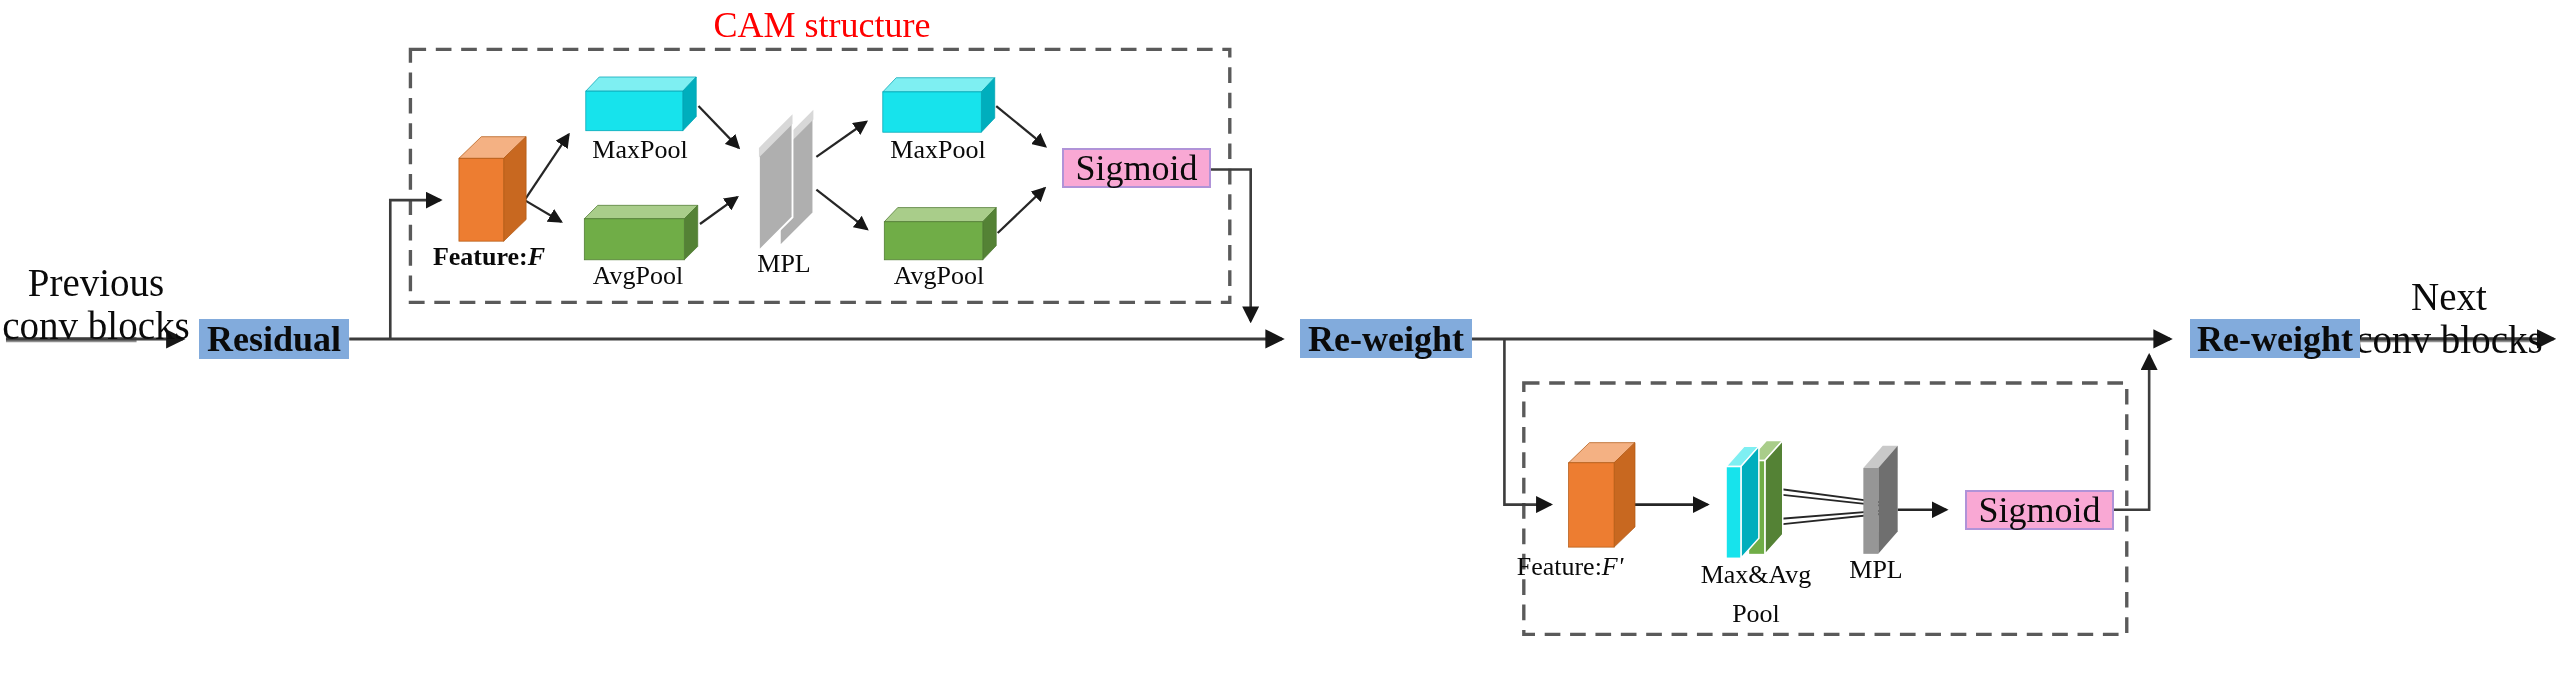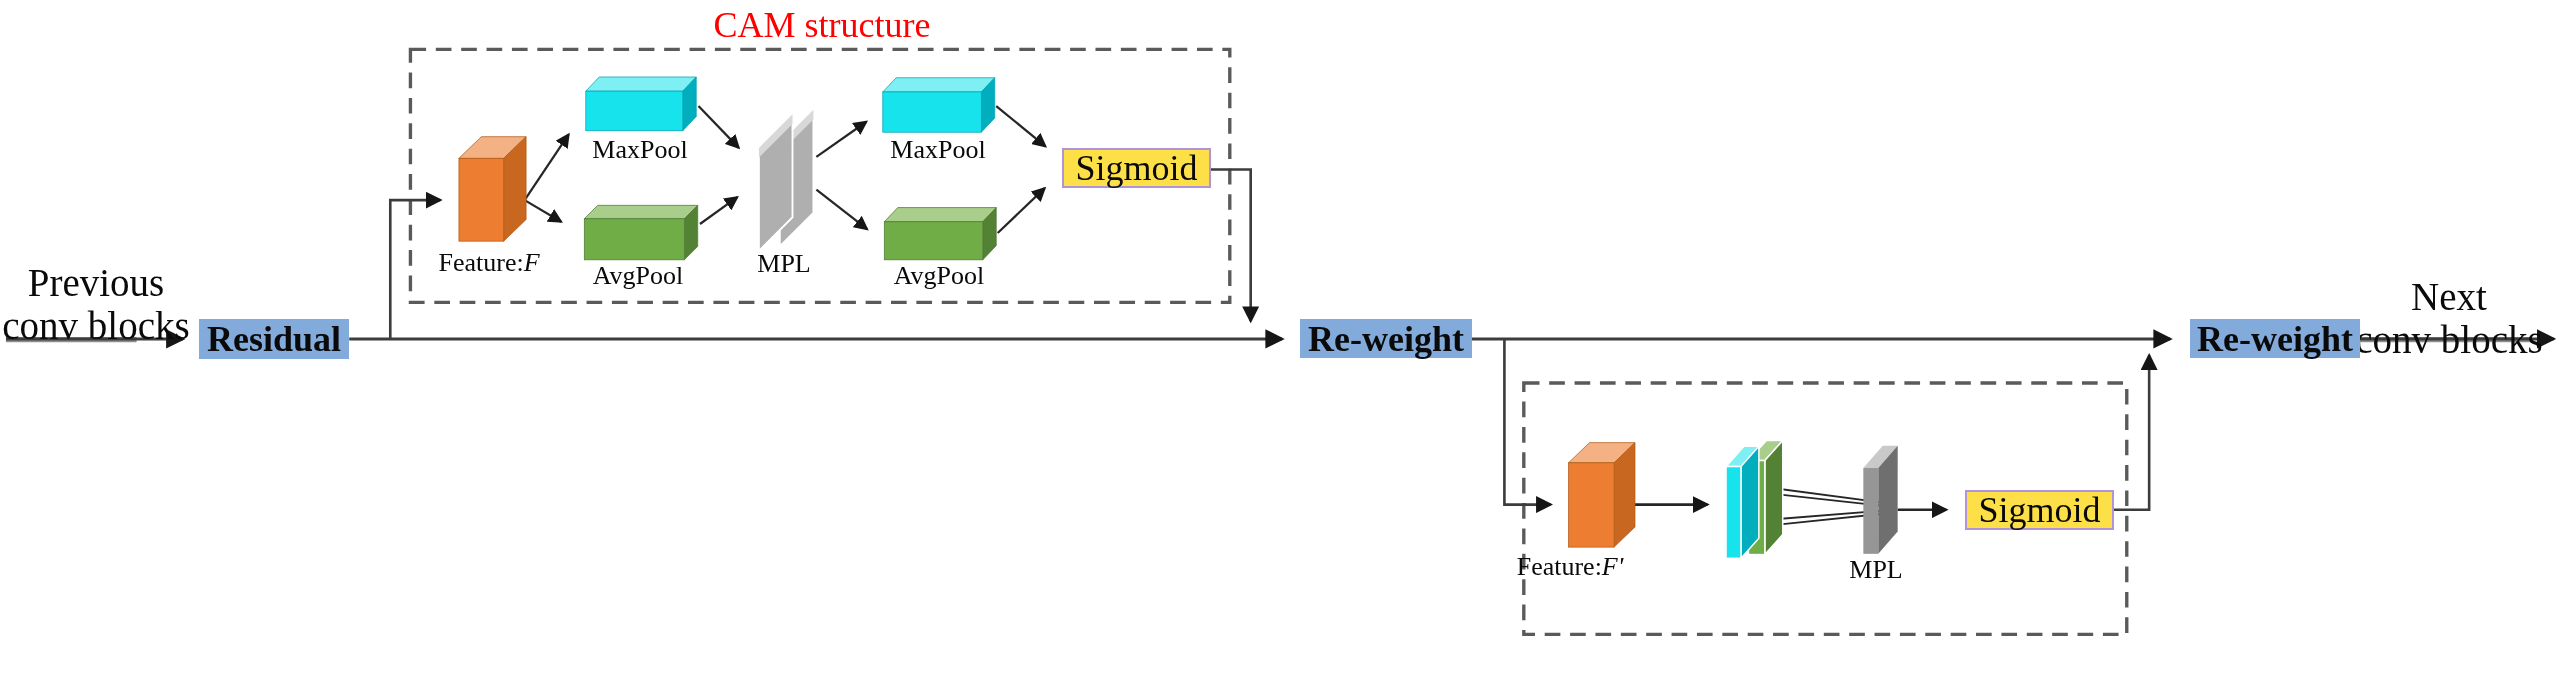--- a/index.html
+++ b/index.html
@@ -11,21 +11,21 @@
     overflow:hidden;
   }
   #canvas svg{position:absolute;left:0;top:0;}
   .node{
     position:absolute;
     display:flex;align-items:center;justify-content:center;
     font-size:36px;color:#0a0a0a;line-height:1;
     white-space:nowrap;box-sizing:border-box;
   }
   .node.blue{background:#82ABDC;font-weight:bold;}
-  .node.purple{background:#fde047;border:2.2px solid #B093D8;}
+  .node.purple{background:#f9a8d4;border:2.2px solid #B093D8;}
   .lbl{
     position:absolute;
     transform:translateX(-50%);
     font-size:26px;color:#0a0a0a;line-height:1.14;
     text-align:center;white-space:nowrap;
   }
   .lbl.io{font-size:39px;line-height:43px;}
   .lbl.title{font-size:36px;color:#FF0000;}
   .lbl i{font-style:italic;}
 </style>
@@ -152,28 +152,32 @@
     <span>Next</span><br>
     <span>conv blocks</span>
   </div>
 
   <div class="node blue" style="left:199px;top:319px;width:150px;height:40px;">Residual</div>
   <div class="node blue" style="left:1300px;top:319px;width:172px;height:39px;">Re-weight</div>
   <div class="node blue" style="left:2190px;top:319px;width:170px;height:39px;">Re-weight</div>
   <div class="node purple" style="left:1062px;top:148px;width:149px;height:40px;">Sigmoid</div>
   <div class="node purple" style="left:1965px;top:490px;width:149px;height:40px;">Sigmoid</div>
 
-  <div class="lbl" style="left:489px;top:248px;">
+  <div class="lbl" style="left:489px;top:242px;font-weight:bold;">
     <span>Feature:</span><i>F</i>
   </div>
   <div class="lbl" style="left:640px;top:135px;">MaxPool</div>
   <div class="lbl" style="left:638px;top:261px;">AvgPool</div>
   <div class="lbl" style="left:784px;top:249px;">MPL</div>
   <div class="lbl" style="left:938px;top:135px;">MaxPool</div>
   <div class="lbl" style="left:939px;top:261px;">AvgPool</div>
 
   <div class="lbl" style="left:1554px;top:552px;margin-left:16px;">
     <span>Feature:</span><i>F'</i>
   </div>
+  <div class="lbl" style="left:1756px;top:555px;line-height:39px;">
+    <span>Max&amp;Avg</span><br>
+    <span>Pool</span>
+  </div>
   <div class="lbl" style="left:1876px;top:555px;">MPL</div>
 
 </div>
 
 
 </body></html>

